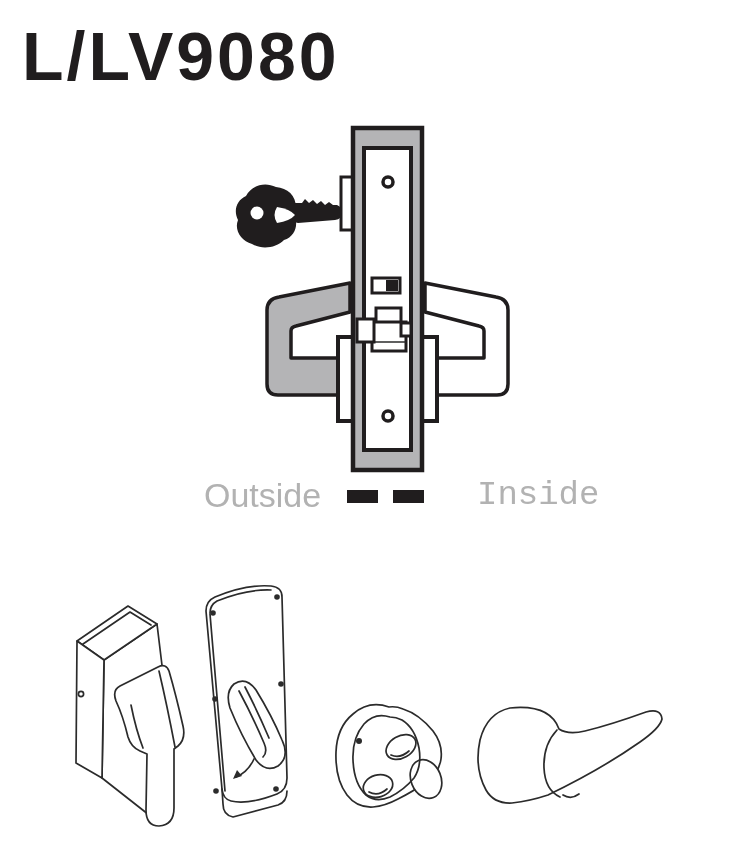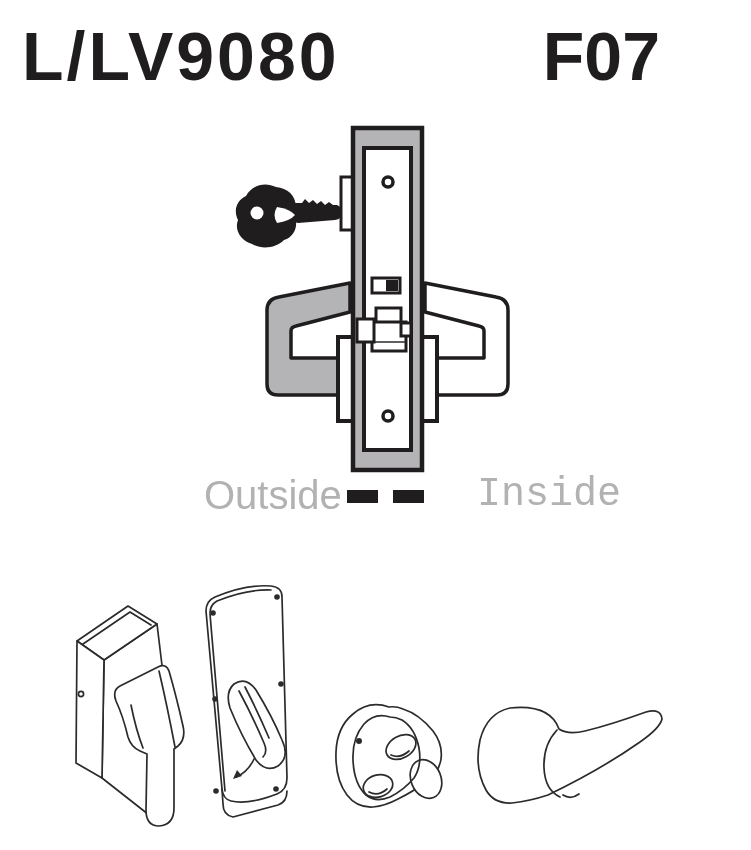--- a/index.html
+++ b/index.html
@@ -8,40 +8,39 @@
     --label-gray:#b2b2b2;
     --line:#2b2b2b;
   }
   html,body{margin:0;padding:0;background:#fff;}
   .page{position:relative;width:696px;height:850px;background:#fff;overflow:hidden;
         font-family:"Liberation Sans",sans-serif;}
   .title{position:absolute;top:22px;line-height:68px;font-size:68px;font-weight:700;
          color:var(--ink);white-space:nowrap;}
   .title-left{left:22px;letter-spacing:3px;}
   .title-right{right:36px;letter-spacing:0px;}
-  .side-label{position:absolute;top:478px;line-height:34px;font-size:40px;font-weight:400;
+  .side-label{position:absolute;top:478px;line-height:34px;font-size:34px;font-weight:400;
               color:var(--label-gray);white-space:nowrap;}
   .outside-label{left:204px;}
   .inside-label{left:477px;font-family:Liberation Mono, monospace;}
   svg{position:absolute;top:0;left:0;}
   .ink{fill:var(--ink);stroke:none;}
   .metal{fill:var(--metal-gray);stroke:var(--ink);}
   .plate{fill:#ffffff;stroke:var(--ink);}
   .white{fill:#ffffff;stroke:none;}
   .la{fill:#ffffff;stroke:var(--line);stroke-width:1.7;stroke-linejoin:round;stroke-linecap:round;}
   .ln{fill:none;stroke:var(--line);stroke-width:1.7;stroke-linejoin:round;stroke-linecap:round;}
   .dot{fill:var(--line);stroke:none;}
 </style>
 </head>
 <body>
 
 <div class="page">
 
   <div class="title title-left">L/LV9080</div>
-  <div class="title title-right">F07</div>
 
   <svg width="751" height="850" viewBox="0 0 751 850">
 
     <g>
 
       <rect x="341" y="177" width="18" height="53" class="plate" stroke-width="3"></rect>
 
       <path d="M350,283 L279,297 Q267,299 267,310 L267,384 Q267,395 278,395 L350,395
                L350,358 L291,358 L291,331 Q291,327 296,326 L350,312 Z" class="metal" stroke-width="3.5" stroke-linejoin="round"></path>
 

